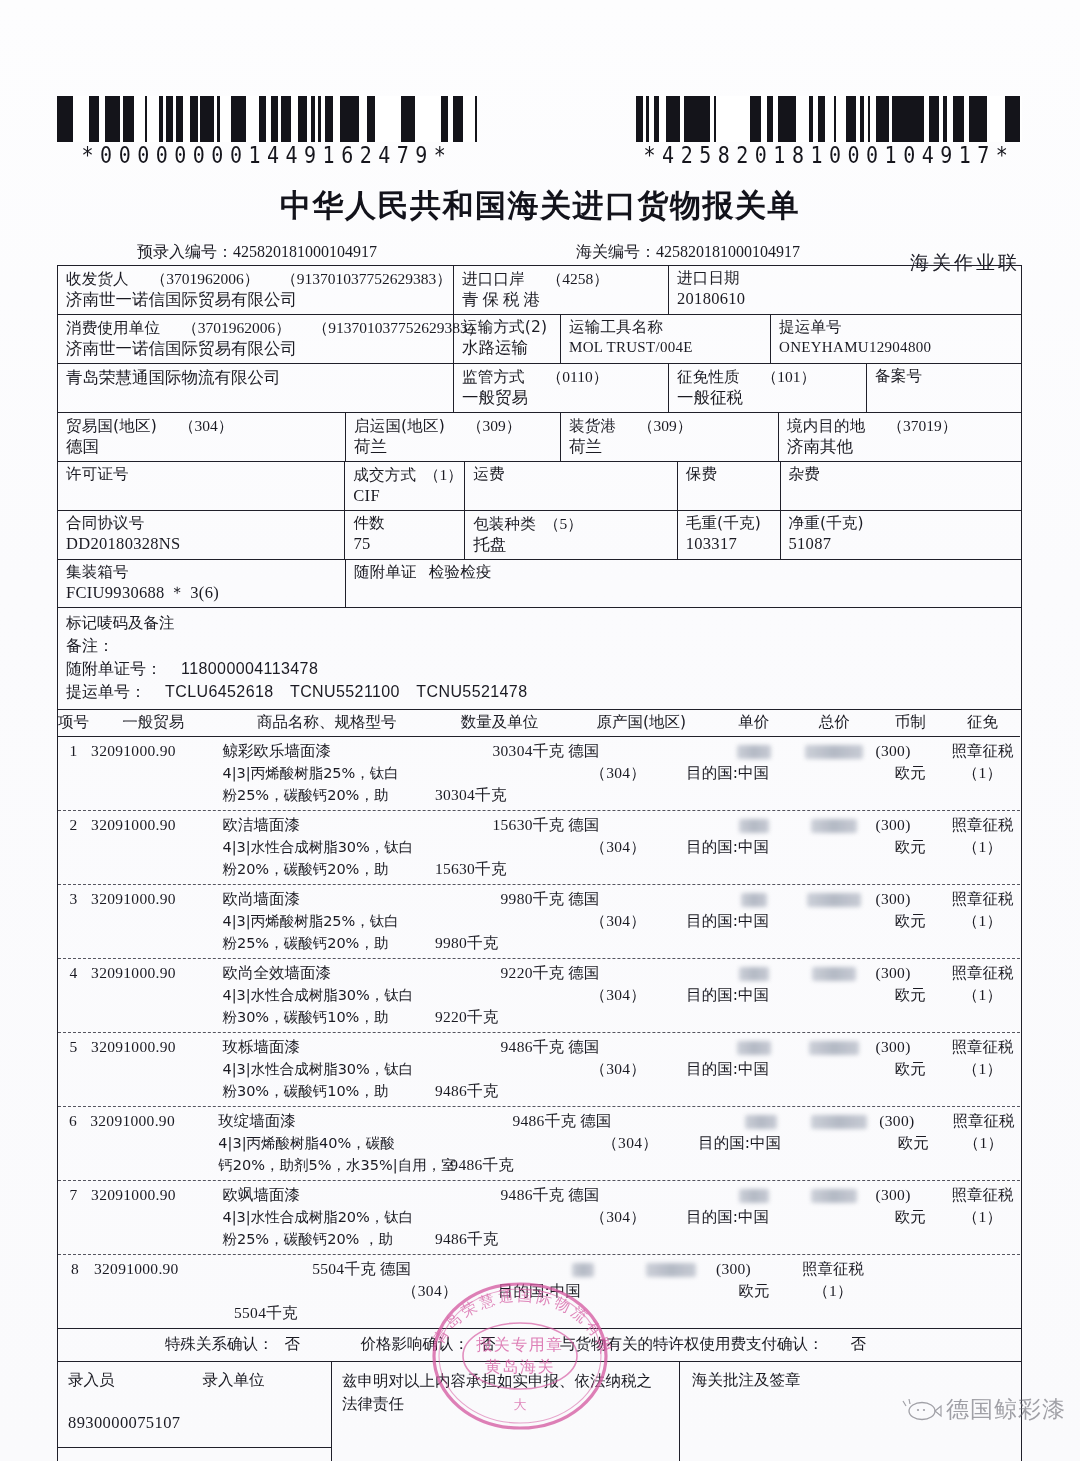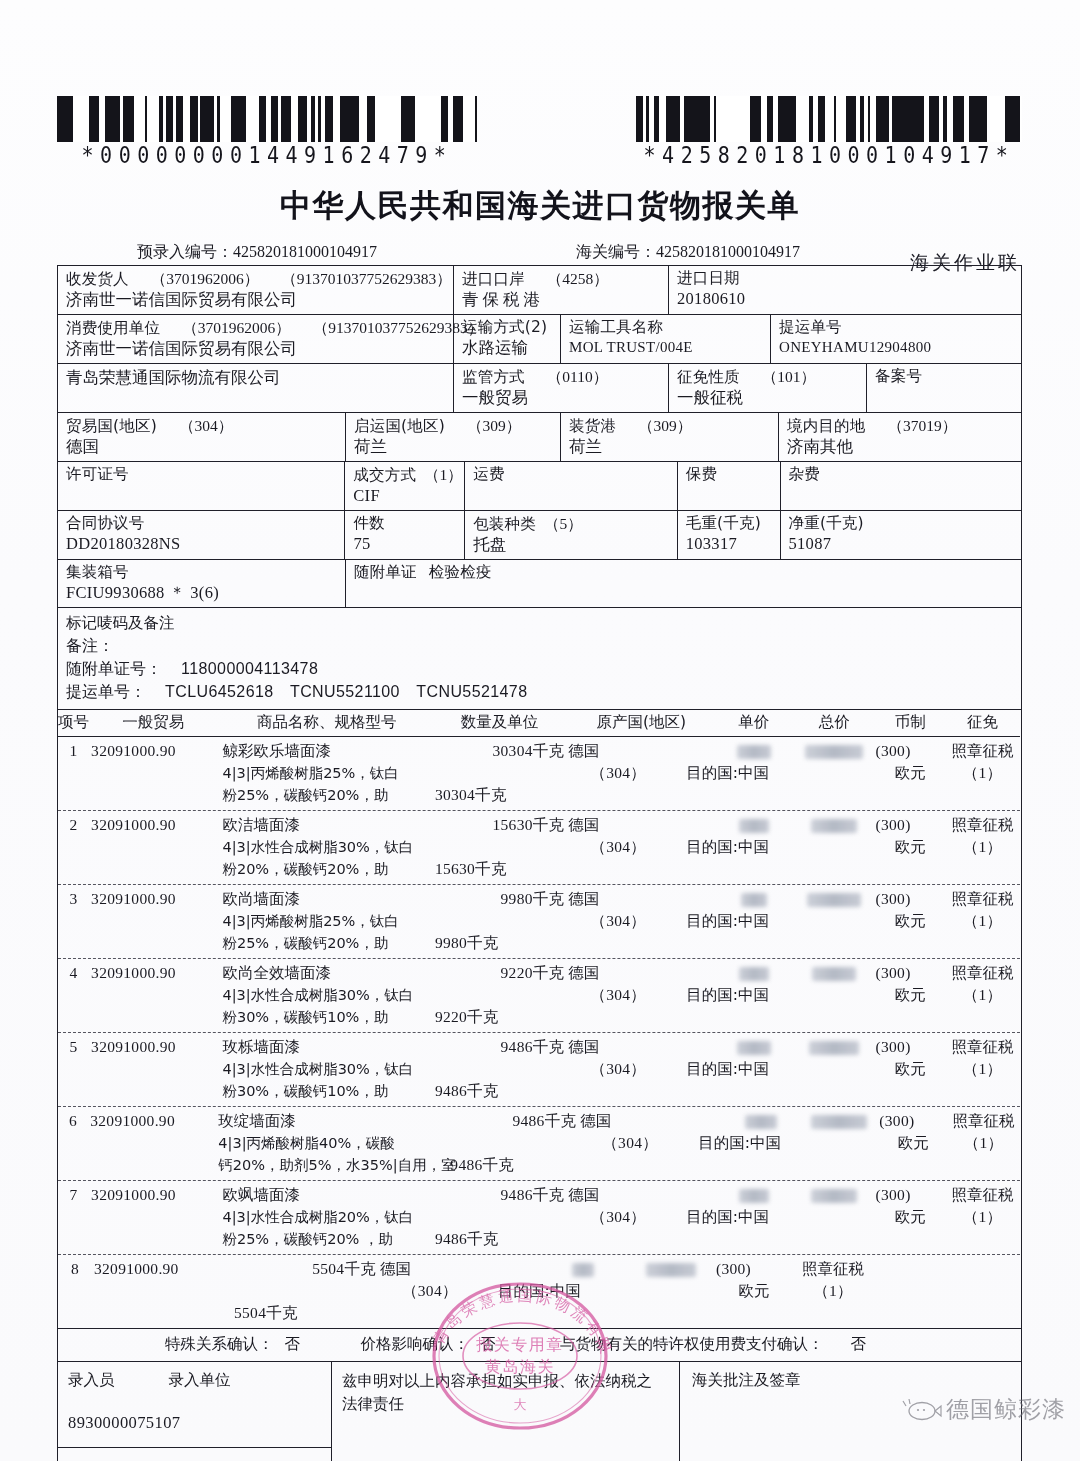--- a/index.html
+++ b/index.html
@@ -915,21 +915,21 @@
           </div>
         </div>
       </div>
     </div>
 
     <div class="row" style="border-bottom:1.6px solid #20202a">
       <div class="cell" style="width:962px; padding:0; min-height:0">
         <div class="footer" style="border-bottom:none">
 
           <div class="f-col" style="width:274px; height:178px; padding:8px 10px">
-            <div style="display:flex; gap:54px">
+            <div style="display:flex; gap:88px">
               <span class="f-lbl">录入员</span>
               <span class="f-lbl">录入单位</span>
             </div>
             <div class="f-val" style="margin-top:22px">8930000075107</div>
             <div style="position:absolute; left:0; right:0; top:85px; border-bottom:1.3px solid #20202a"></div>
 
           </div>
 
           <div class="f-col" style="width:348px; height:178px; padding:8px 10px">
             <div class="f-lbl" style="line-height:23px">兹申明对以上内容承担如实申报、依法纳税之</div>

